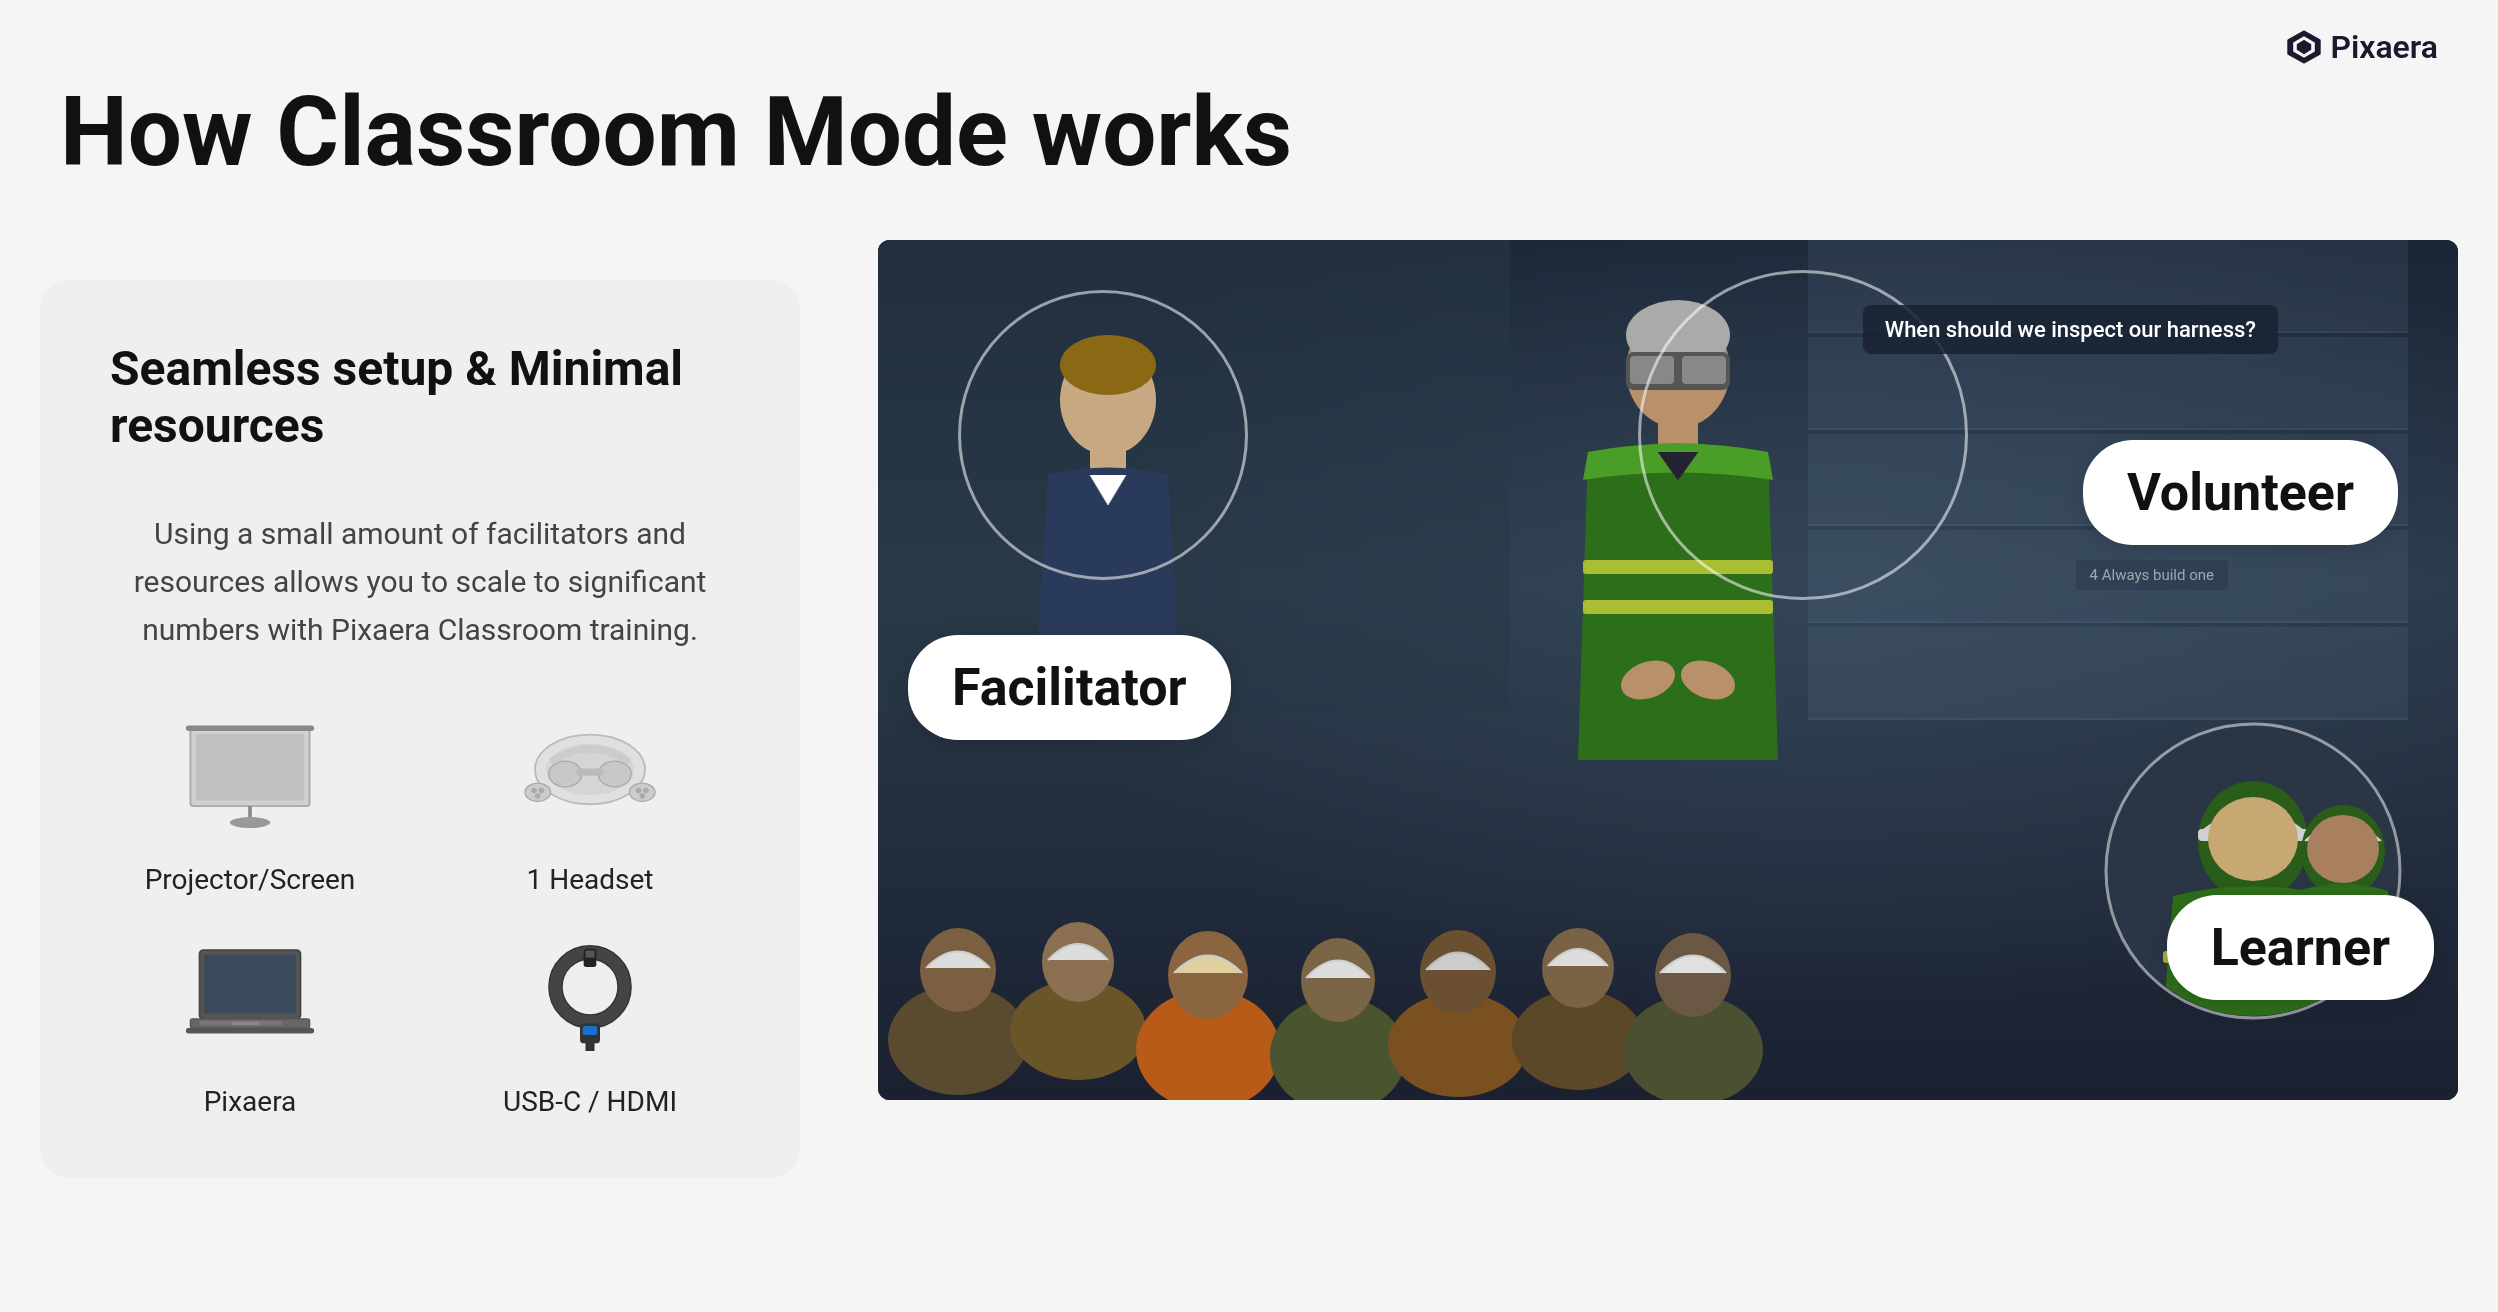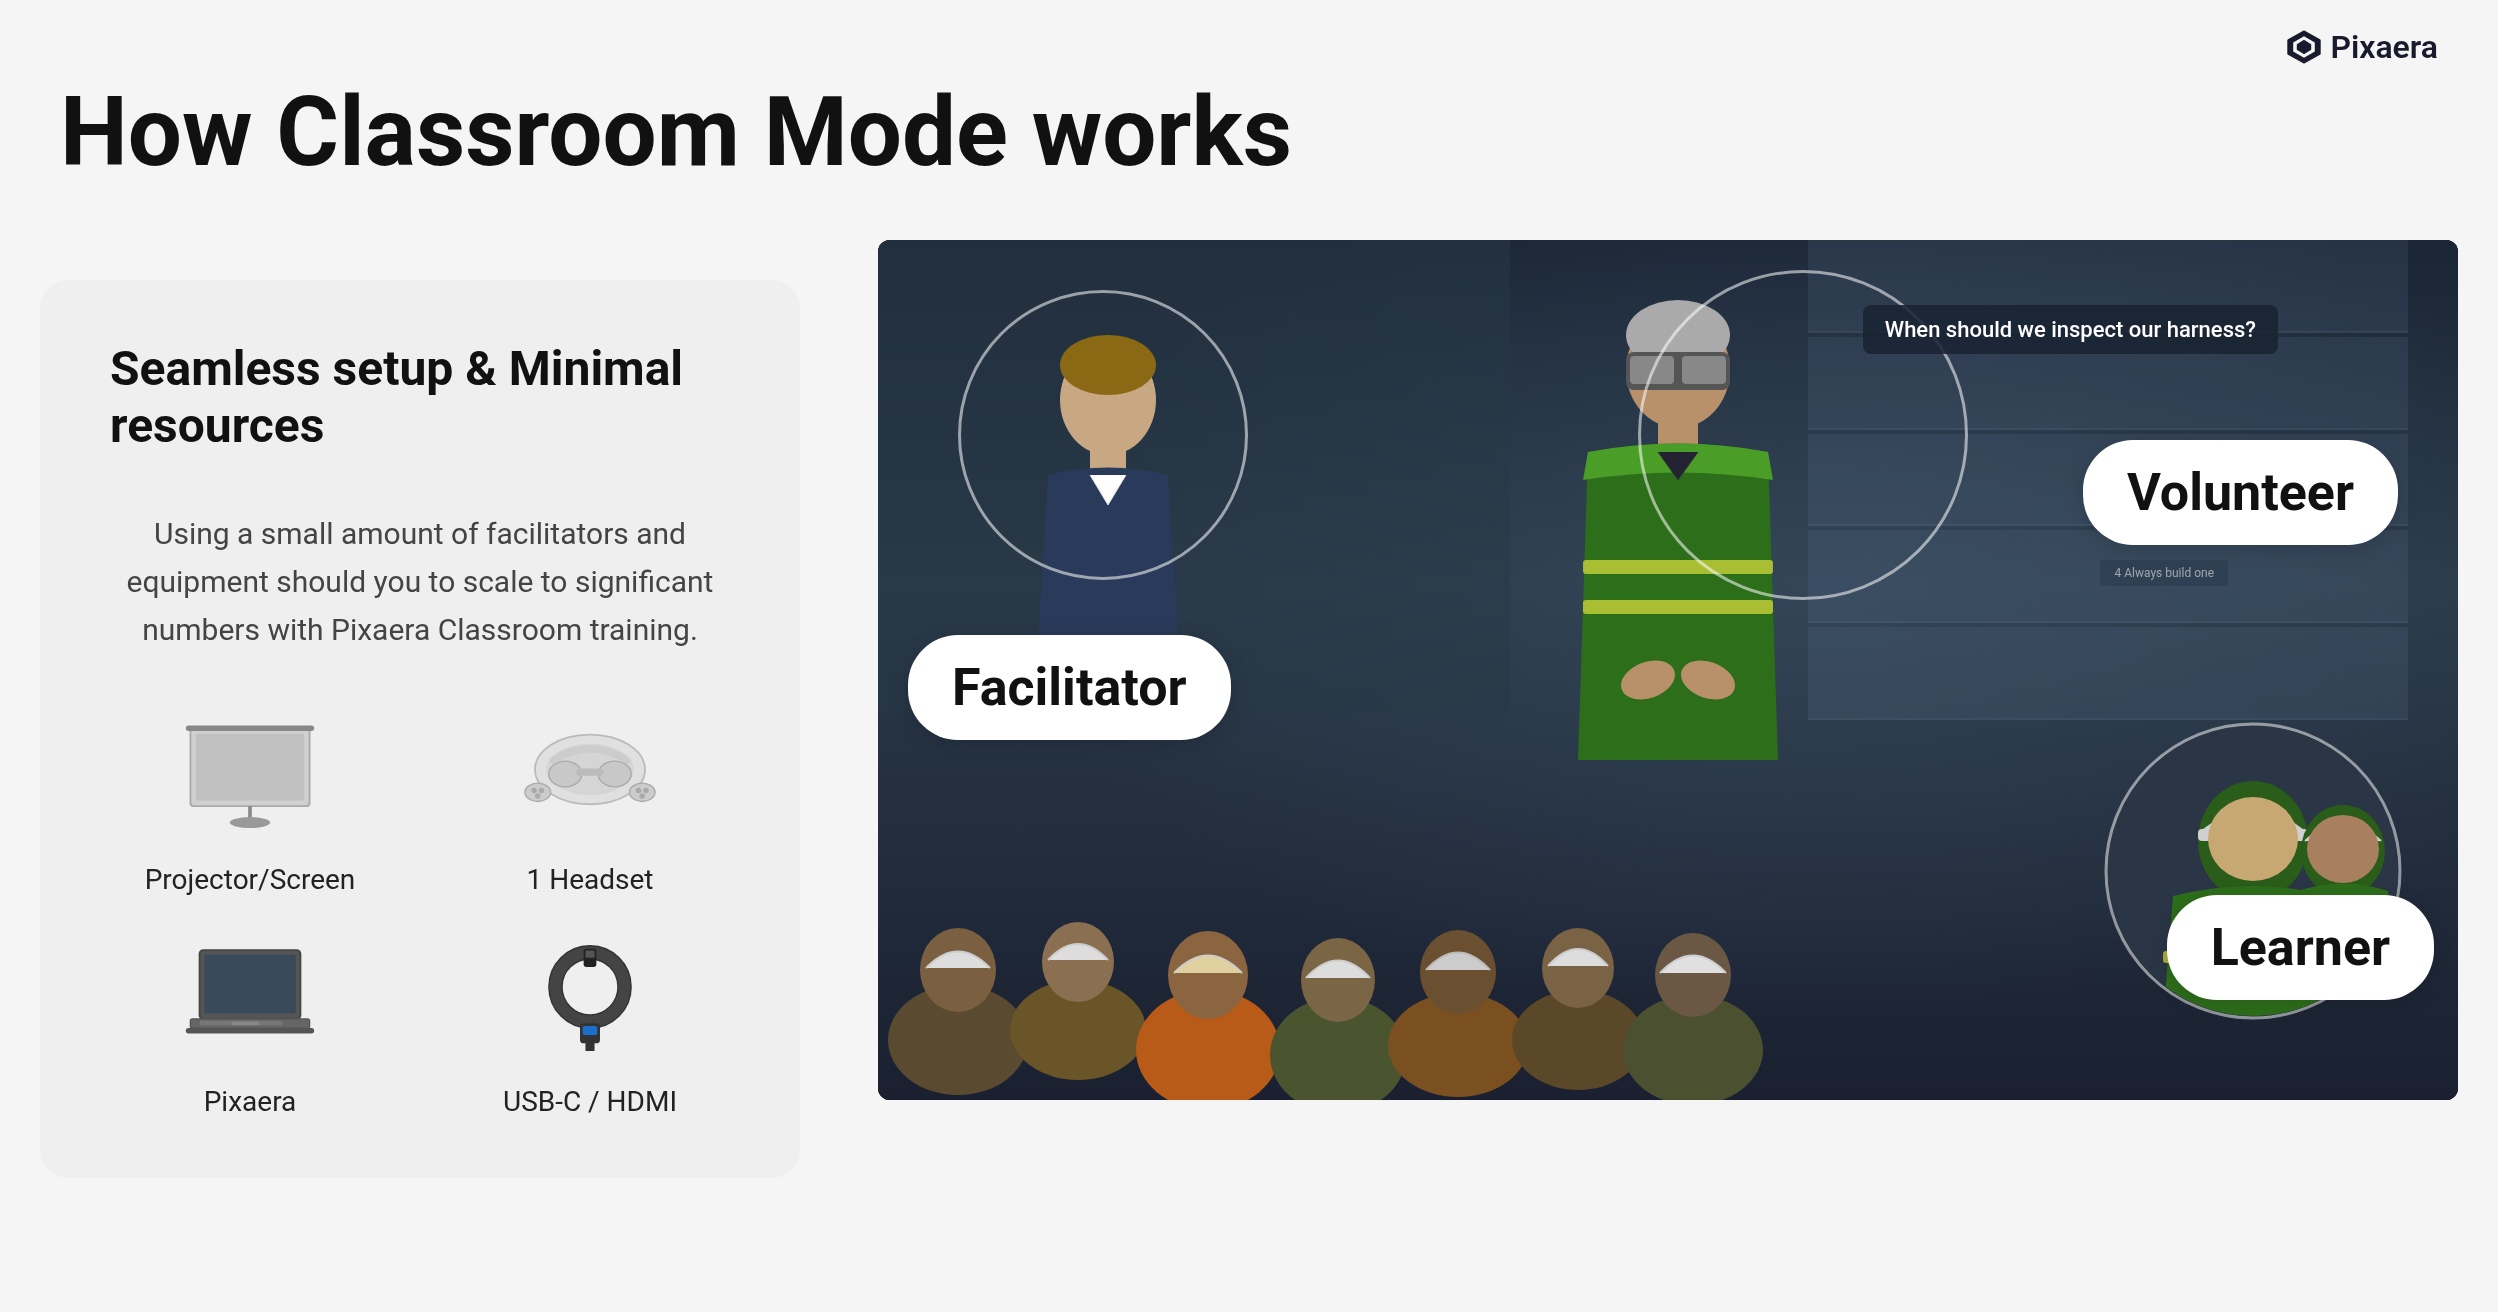--- a/index.html
+++ b/index.html
@@ -196,21 +196,21 @@
     <polygon points="20,8 32,15 32,25 20,32 8,25 8,15" fill="#f5f5f5"></polygon>
     <polygon points="20,12 28,17 28,23 20,28 12,23 12,17" fill="#1a1a2e"></polygon>
   </svg>
   <span class="logo-text">Pixaera</span>
 </div>
 
 <h1 class="page-title">How Classroom Mode works</h1>
 
 <div class="left-card">
   <div class="card-title">Seamless setup &amp; Minimal resources</div>
-  <div class="card-description">Using a small amount of facilitators and equipment should you to scale to significant numbers with Pixaera Classroom training.</div>
+  <div class="card-description">Using a small amount of facilitators and resources allows you to scale to significant numbers with Pixaera Classroom training.</div>
 
   <div class="equipment-grid">
 
     <div class="equipment-item">
       <div class="equipment-icon">
         <svg viewBox="0 0 150 120" width="150" height="110">
 
           <rect x="10" y="10" width="130" height="85" rx="3" fill="#d0d0d0" stroke="#aaa" stroke-width="2"></rect>
           <rect x="16" y="16" width="118" height="73" rx="2" fill="#c0c0c0"></rect>
 
@@ -417,21 +417,21 @@
       </svg>
     </div>
 
     <div style="position:absolute; left:80px; top:50px; width:290px; height:290px; border:3px solid rgba(255,255,255,0.55); border-radius:50%; background:transparent;"></div>
 
     <div style="position:absolute; left:760px; top:30px; width:330px; height:330px; border:3px solid rgba(255,255,255,0.55); border-radius:50%; background:transparent;"></div>
 
     <div style="position:absolute; top:65px; right:180px; background:rgba(25,35,50,0.88); color:white; padding:12px 22px; border-radius:8px; font-size:22px; font-weight:500;">When should we inspect our harness?</div>
 
     <div style="position:absolute; top:320px; right:230px; display:flex; flex-direction:column; gap:6px; opacity:0.7;">
-      <div style="background:rgba(40,55,75,0.7); color:#ccc; padding:6px 14px; border-radius:4px; font-size:12px;">4  Always build one</div>
+      <div style="background:rgba(40,55,75,0.7); color:#ccc; padding:6px 14px; border-radius:4px; font-size:15px;">4  Always build one</div>
     </div>
 
     <div class="badge badge-facilitator">
       <span>Facilitator</span>
     </div>
 
     <div class="badge badge-volunteer">
       <span>Volunteer</span>
     </div>
 

